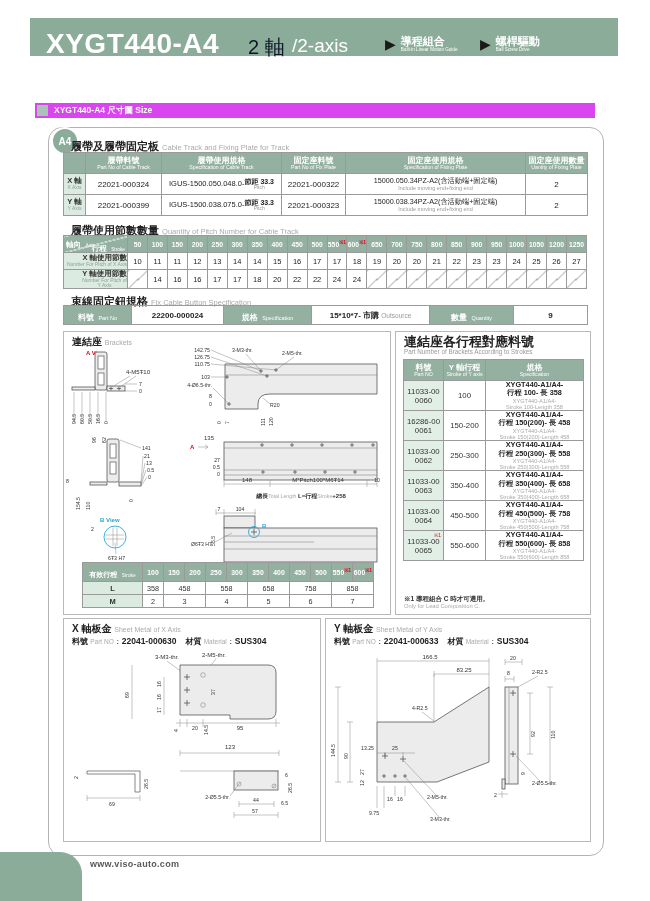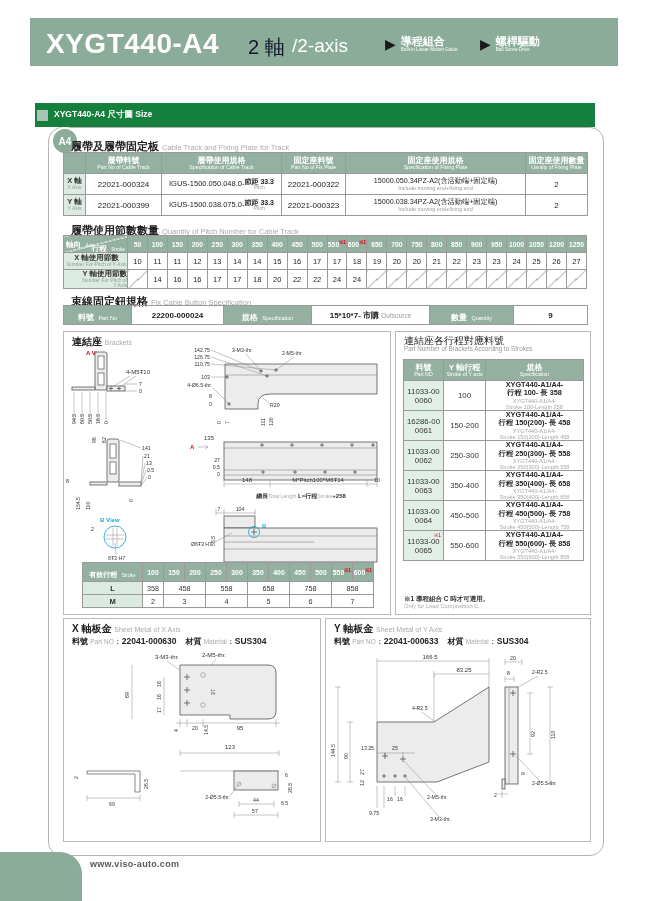--- a/index.html
+++ b/index.html
@@ -1,28 +1,28 @@
 <!DOCTYPE html>
 <html><head>
 <meta charset="utf-8">
 <style>
   html,body{margin:0;padding:0;background:#fff}
   .page{position:relative;width:650px;height:901px;background:#fff;overflow:hidden;
         font-family:"Liberation Sans",sans-serif;color:#333}
   
-  .banner{position:absolute;left:30px;top:18px;width:588px;height:48px;background:#8cac9a}
+  .banner{position:absolute;left:30px;top:18px;width:588px;height:38px;background:#8cac9a}
   .banner .model{position:absolute;left:16px;top:10px;font-size:28px;font-weight:bold;color:#fff;letter-spacing:.5px}
   .banner .axis-cn{position:absolute;left:218px;top:16px;font-size:20px;color:#0f172a}
   .banner .axis-en{position:absolute;left:262px;top:17px;font-size:19px;color:#fff}
   .badge{position:absolute;top:17px;display:flex;align-items:center;gap:5px}
   .badge .tri{color:#1a1a1a;font-size:14px;line-height:1}
   .badge .bcn{font-size:11px;font-weight:bold;color:#fff;line-height:1.1}
   .badge .ben{font-size:4.6px;color:#fff;line-height:1.2}
   
-  .sizebar{position:absolute;left:35px;top:103px;width:560px;height:24px;background:#15803d;display:flex;align-items:center}
+  .sizebar{position:absolute;left:35px;top:103px;width:560px;height:15px;background:#d946ef;display:flex;align-items:center}
   .sizebar .sq{width:11px;height:11px;background:#a9c4b4;margin-left:2px}
   .sizebar .txt{color:#fff;font-size:8.5px;font-weight:bold;margin-left:6px}
   
   .content{position:absolute;left:48px;top:127px;width:554px;height:727px;border:1px solid #b3b3b3;border-radius:14px}
   .a4badge{position:absolute;left:2px;top:-1px;width:24px;height:24px;border-radius:50%;background:#8cac9a;
            border:2px solid #fff;color:#fff;font-size:10px;font-weight:bold;display:flex;align-items:center;justify-content:center}
   .sec-title{position:absolute;left:22px;font-size:11px}
   .sec-title .cn{font-weight:bold;color:#222}
   .sec-title .en{font-size:7.5px;color:#aaa}
   .rednote{position:absolute;right:16px;font-size:7.5px}
@@ -67,21 +67,21 @@
   .bt .gl .hen{font-size:5.5px}
   .bt .bv{font-size:8px;text-align:center;font-weight:bold;color:#222}
   .bt .bv .gy{color:#999;font-weight:normal;font-size:6.5px}
   
   .box{position:absolute;border:1px solid #b9b9b9;background:#fff}
   .bx-title{position:absolute;left:8px;top:3px;font-size:10px}
   .bx-title .cn{font-weight:bold;color:#222}
   .bx-title .en{font-size:7px;color:#aaa}
   
   .bp-head{position:absolute;left:8px;top:3px}
-  .bp-head .cn{font-size:10px;font-weight:normal;color:#222;display:block;line-height:1.1}
+  .bp-head .cn{font-size:13px;font-weight:bold;color:#222;display:block;line-height:1.1}
   .bp-head .en{font-size:6.3px;color:#999;display:block;line-height:1.1}
   .bpt{position:absolute;left:7px;top:27px;width:180px}
   .bpt td{vertical-align:middle}
   .bpt .hd{height:20px}
   .bp-part{background:#e2efe7;font-size:7.8px;text-align:center;word-break:break-all;padding:0 2px;position:relative}
   .bp-stroke{font-size:7.8px;text-align:center}
   .bp-spec{text-align:center}
   .cnl{font-size:7.3px;font-weight:bold;line-height:1.15;color:#222}
   .enl{font-size:5.6px;color:#aaa;line-height:1.1}
   .sup-right{position:absolute;top:1px;right:2px;font-size:5px;color:#e60012}
@@ -253,21 +253,21 @@
             <td class="ph">800</td>
             <td class="ph">850</td>
             <td class="ph">900</td>
             <td class="ph">950</td>
             <td class="ph">1000</td>
             <td class="ph">1050</td>
             <td class="ph">1200</td>
             <td class="ph">1250</td>
           </tr>
       <tr id="pitch-xrow">
-        <td class="lg" style="text-align:center;padding-left:2px">
+        <td class="lg" style="text-align:right;padding-left:2px">
           <div class="hcn">X 軸使用節數</div>
           <div class="hen">Number For Pitch of X Axis</div>
             </td>
       <td class="pv">10</td>
             <td class="pv">11</td>
             <td class="pv">11</td>
             <td class="pv">12</td>
             <td class="pv">13</td>
             <td class="pv">14</td>
             <td class="pv">14</td>
@@ -282,21 +282,21 @@
             <td class="pv">21</td>
             <td class="pv">22</td>
             <td class="pv">23</td>
             <td class="pv">23</td>
             <td class="pv">24</td>
             <td class="pv">25</td>
             <td class="pv">26</td>
             <td class="pv">27</td>
           </tr>
       <tr id="pitch-yrow">
-        <td class="lg" style="text-align:right;padding-left:18px">
+        <td class="lg" style="text-align:center;padding-left:18px">
           <div class="hcn">Y 軸使用節數</div>
           <div class="hen">Number For Pitch of Y Axis</div>
             </td>
       <td class="pv diag"></td>
             <td class="pv">14</td>
             <td class="pv">16</td>
             <td class="pv">16</td>
             <td class="pv">17</td>
             <td class="pv">17</td>
             <td class="pv">18</td>

